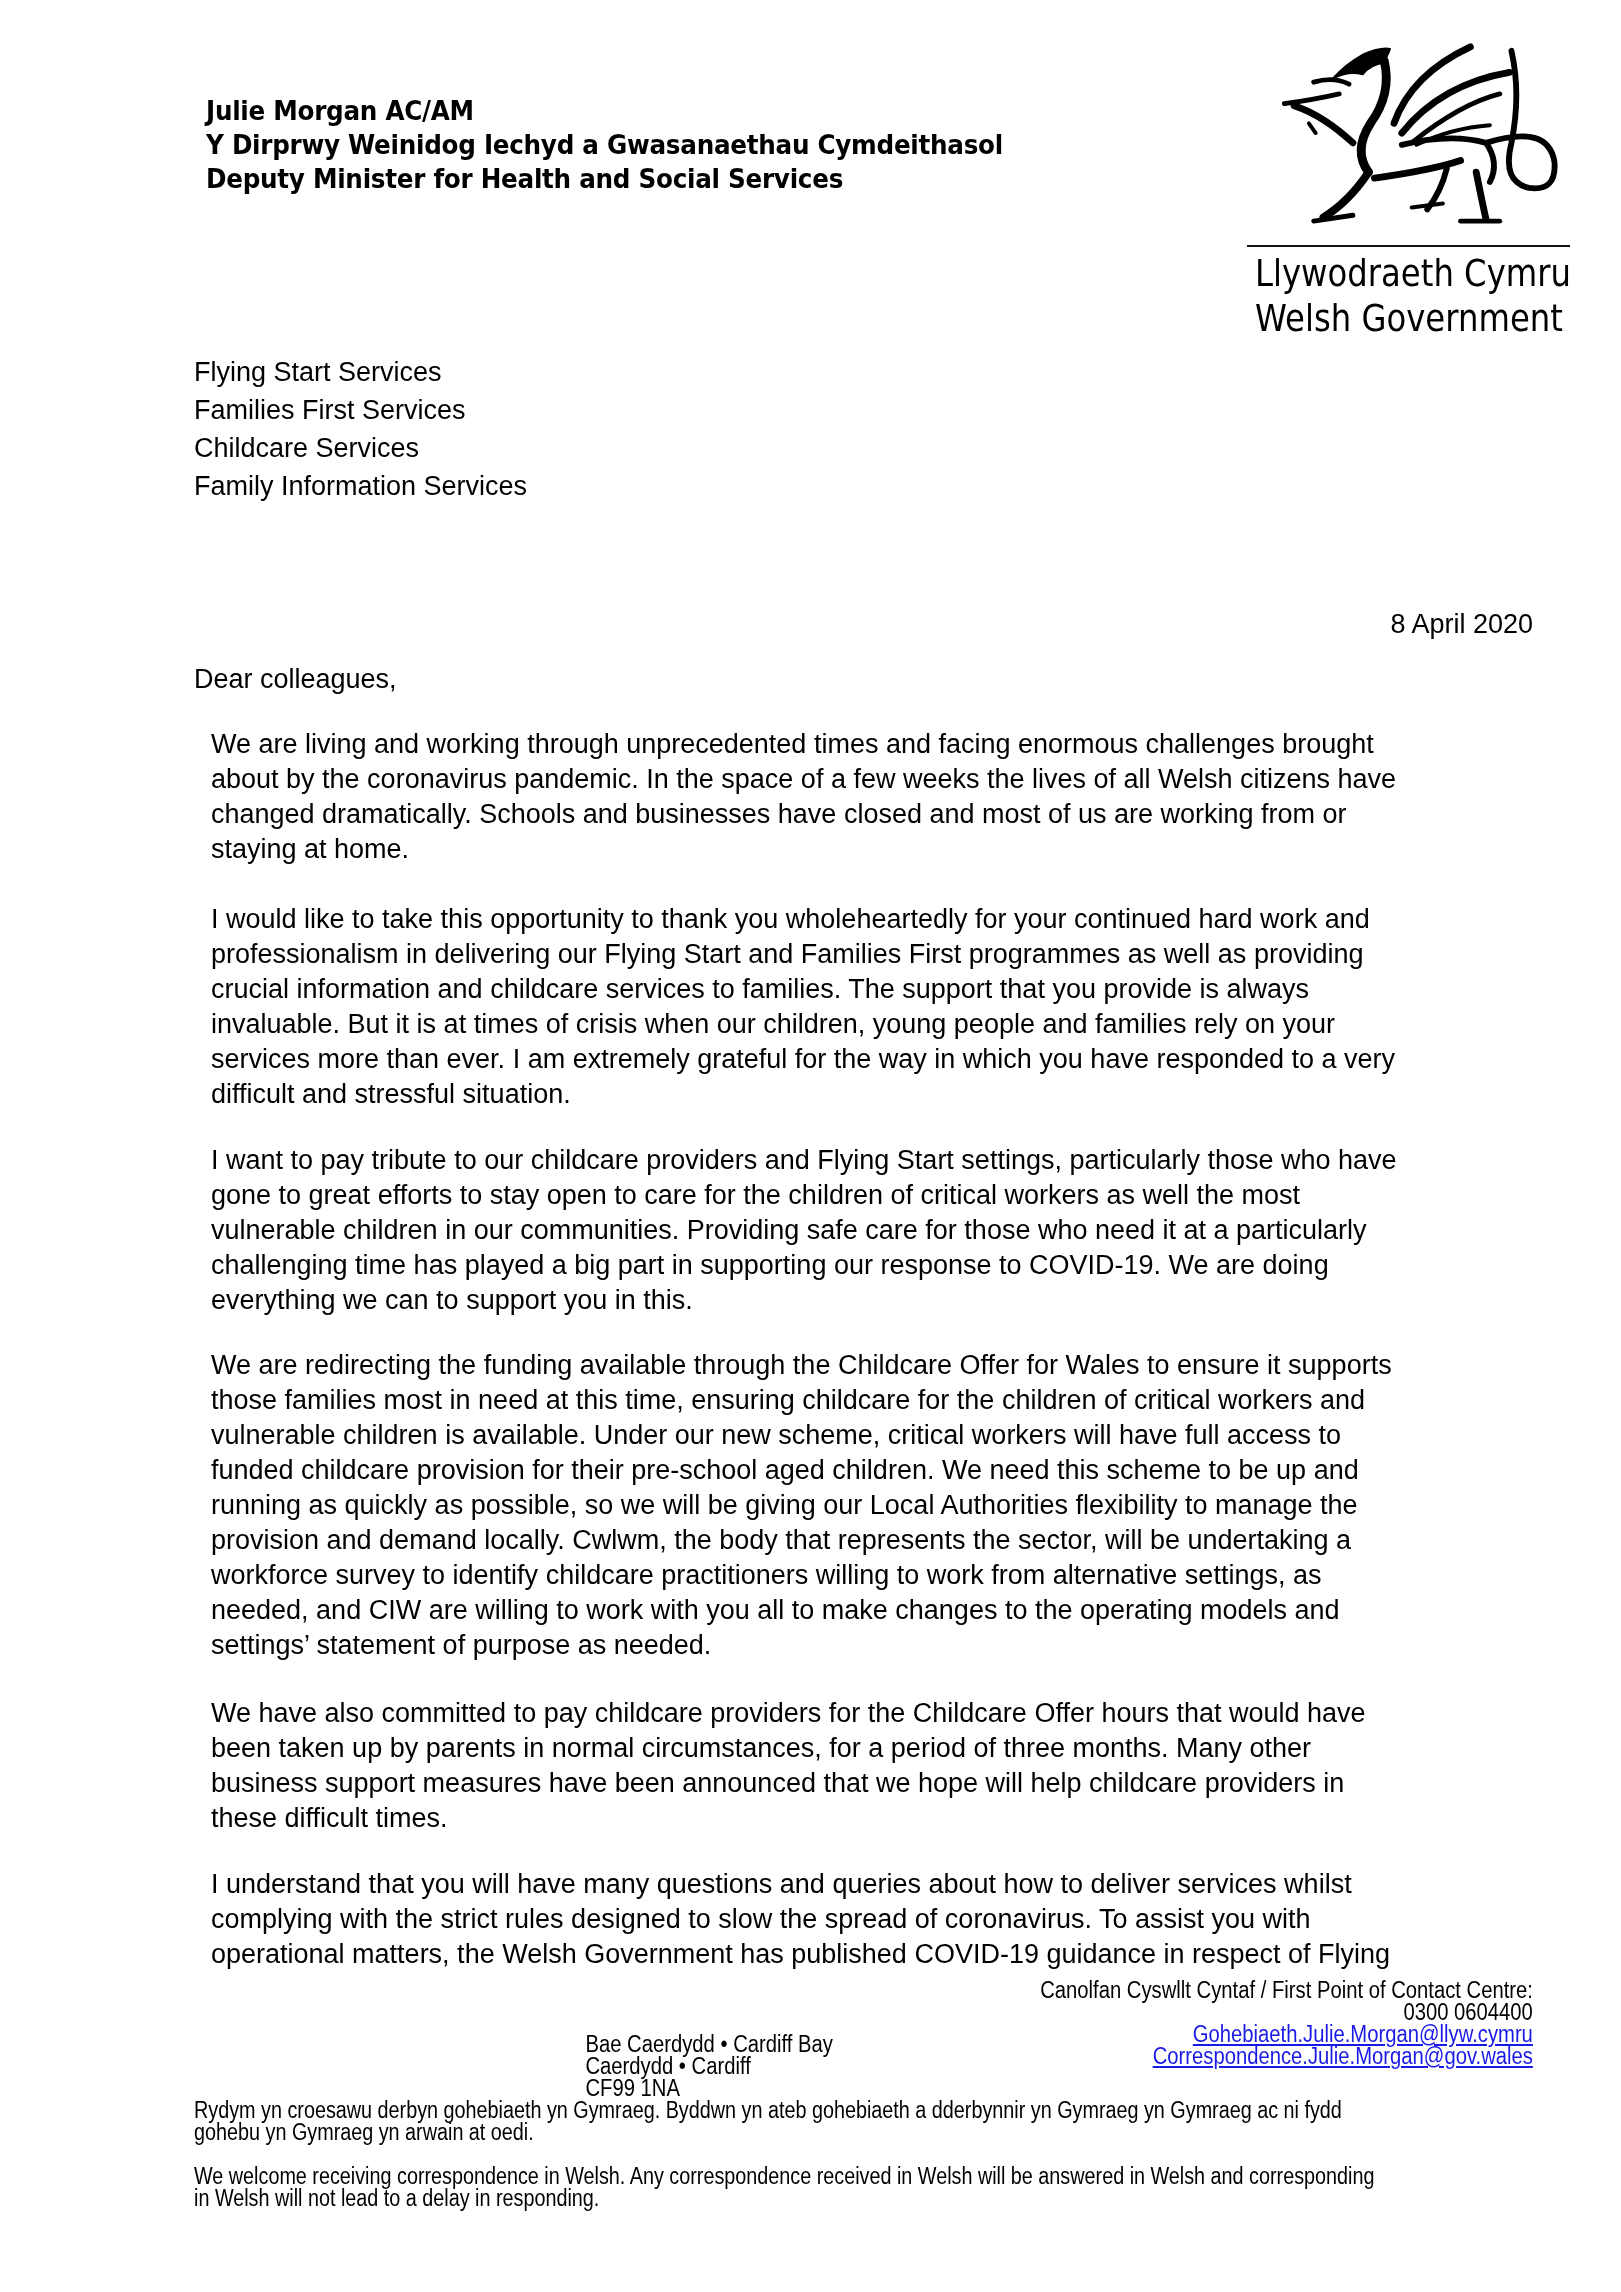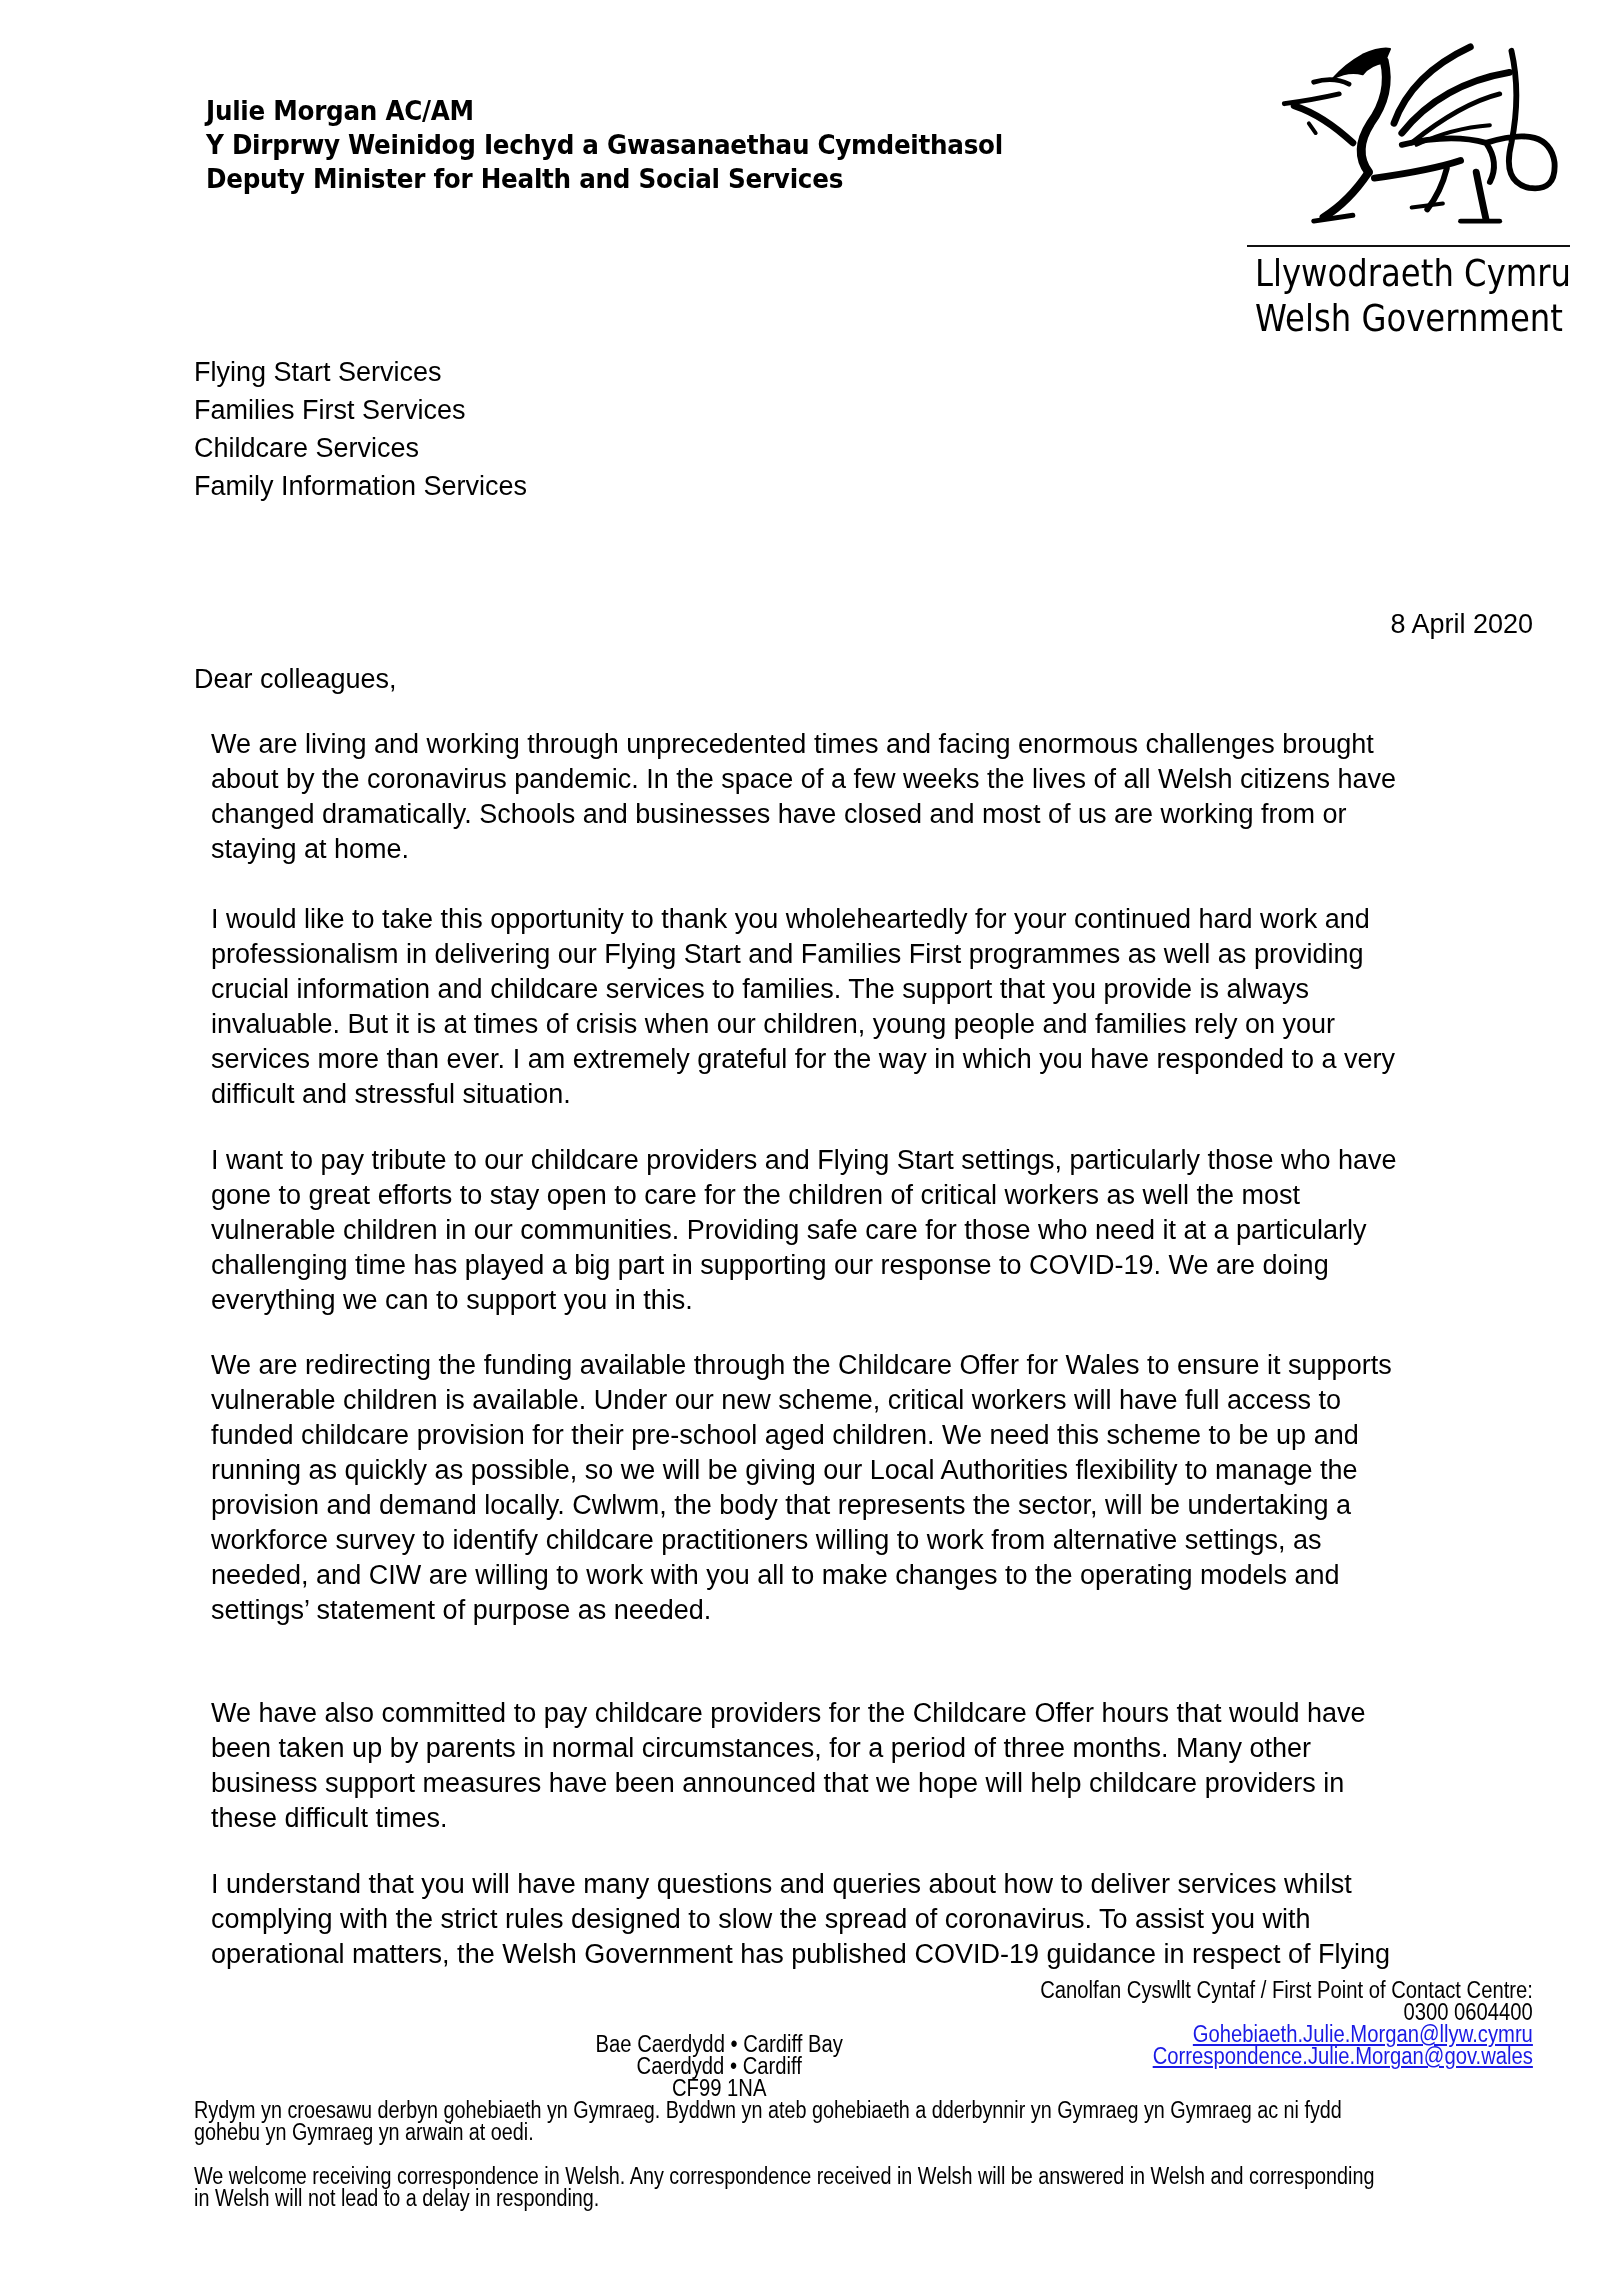--- a/index.html
+++ b/index.html
@@ -19,21 +19,21 @@
     .recipients { position: absolute; left: 194px; top: 353px; line-height: 38px; }
     .recipients div { white-space: nowrap; }
 
     .date { position: absolute; right: 88px; top: 607px; white-space: nowrap; }
     .salutation { position: absolute; left: 194px; top: 662px; white-space: nowrap; }
 
     .paragraph { position: absolute; left: 194px; width: 1343px; margin-left: 17px; }
     .paragraph .line { white-space: nowrap; }
 
     .footer { font-family: Liberation Sans, sans-serif; font-size: 23px; line-height: 22px; }
-    .footer-address { position: absolute; left: 549px; top: 2033px; width: 304px; text-align: center; }
+    .footer-address { position: absolute; left: 549px; top: 2033px; width: 304px; text-align: left; }
     .footer-address div { white-space: nowrap; transform: scaleX(0.88); transform-origin: right center; }
     .footer-contact { position: absolute; right: 88px; top: 1979px; text-align: right; }
     .footer-contact div { white-space: nowrap; transform: scaleX(0.88); transform-origin: right center; }
     .footer-contact a { color: #1a1ae6; text-decoration: underline; }
 
     .footer-note { position: absolute; left: 194px; width: 1372px; }
     .footer-note div { white-space: nowrap; transform: scaleX(0.86); transform-origin: left center; }
   </style>
 </head>
 <body>
@@ -114,20 +114,21 @@
   <div class="paragraph body-text" style="top: 1143px;">
     <div class="line">I want to pay tribute to our childcare providers and Flying Start settings, particularly those who have</div>
     <div class="line">gone to great efforts to stay open to care for the children of critical workers as well the most</div>
     <div class="line">vulnerable children in our communities. Providing safe care for those who need it at a particularly</div>
     <div class="line">challenging time has played a big part in supporting our response to COVID-19. We are doing</div>
     <div class="line">everything we can to support you in this.</div>
   </div>
 
   <div class="paragraph body-text" style="top: 1348px;">
     <div class="line">We are redirecting the funding available through the Childcare Offer for Wales to ensure it supports</div>
+    <div class="line">those families most in need at this time, ensuring childcare for the children of critical workers and</div>
     <div class="line">vulnerable children is available. Under our new scheme, critical workers will have full access to</div>
     <div class="line">funded childcare provision for their pre-school aged children. We need this scheme to be up and</div>
     <div class="line">running as quickly as possible, so we will be giving our Local Authorities flexibility to manage the</div>
     <div class="line">provision and demand locally. Cwlwm, the body that represents the sector, will be undertaking a</div>
     <div class="line">workforce survey to identify childcare practitioners willing to work from alternative settings, as</div>
     <div class="line">needed, and CIW are willing to work with you all to make changes to the operating models and</div>
     <div class="line">settings’ statement of purpose as needed.</div>
   </div>
 
   <div class="paragraph body-text" style="top: 1696px;">

